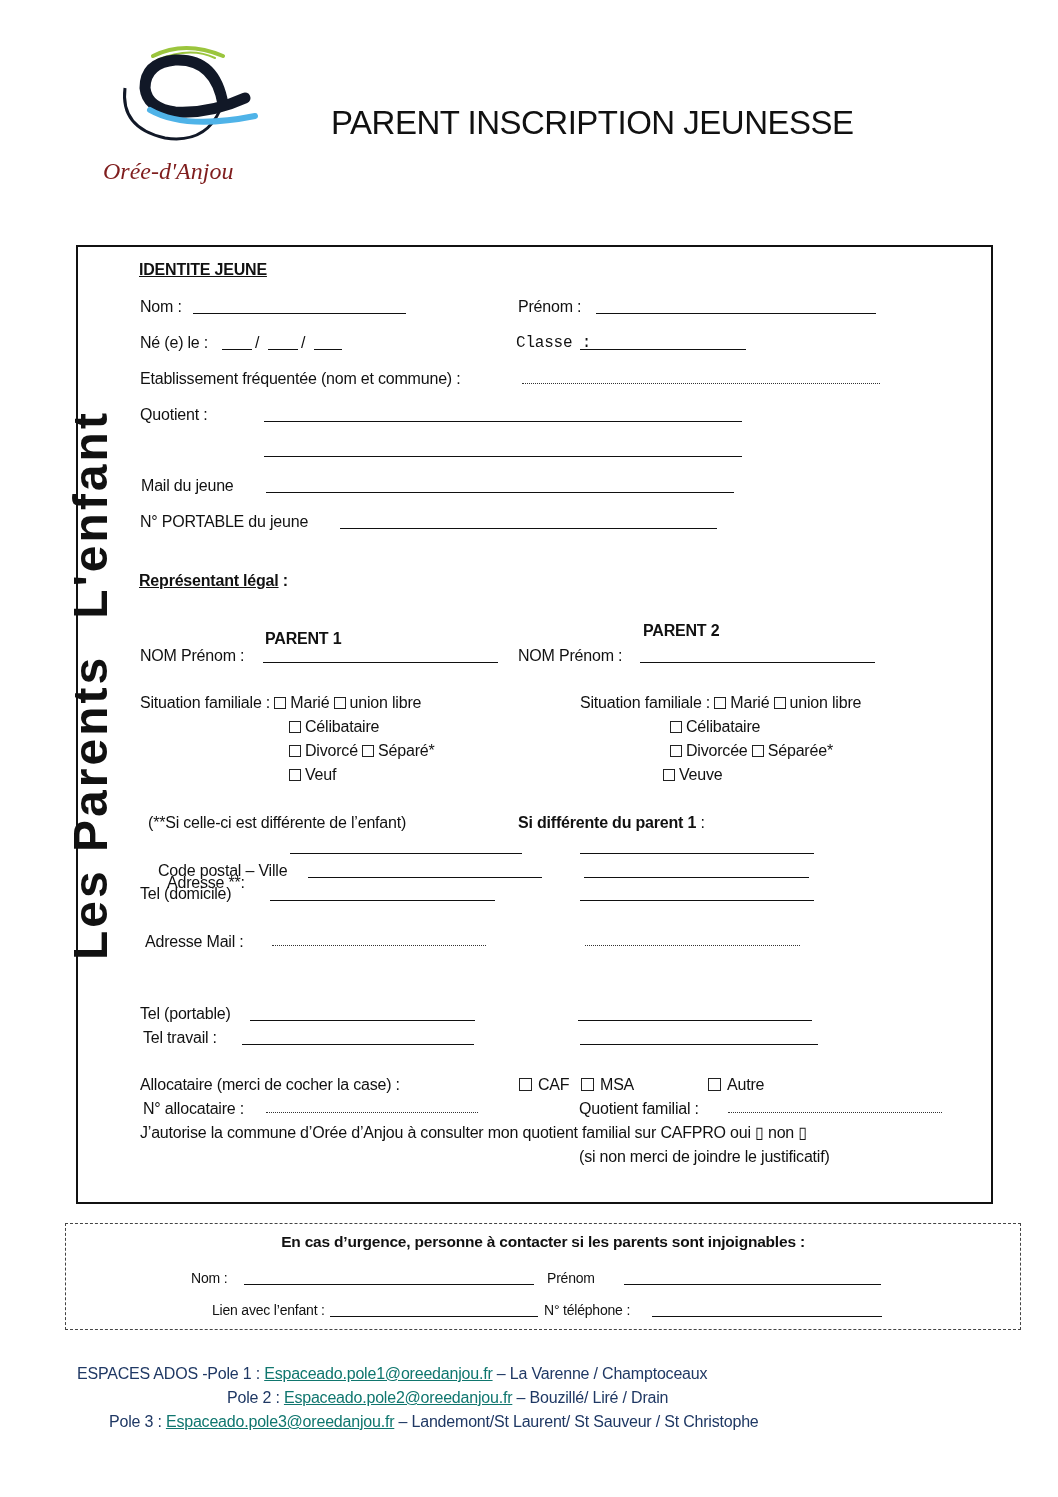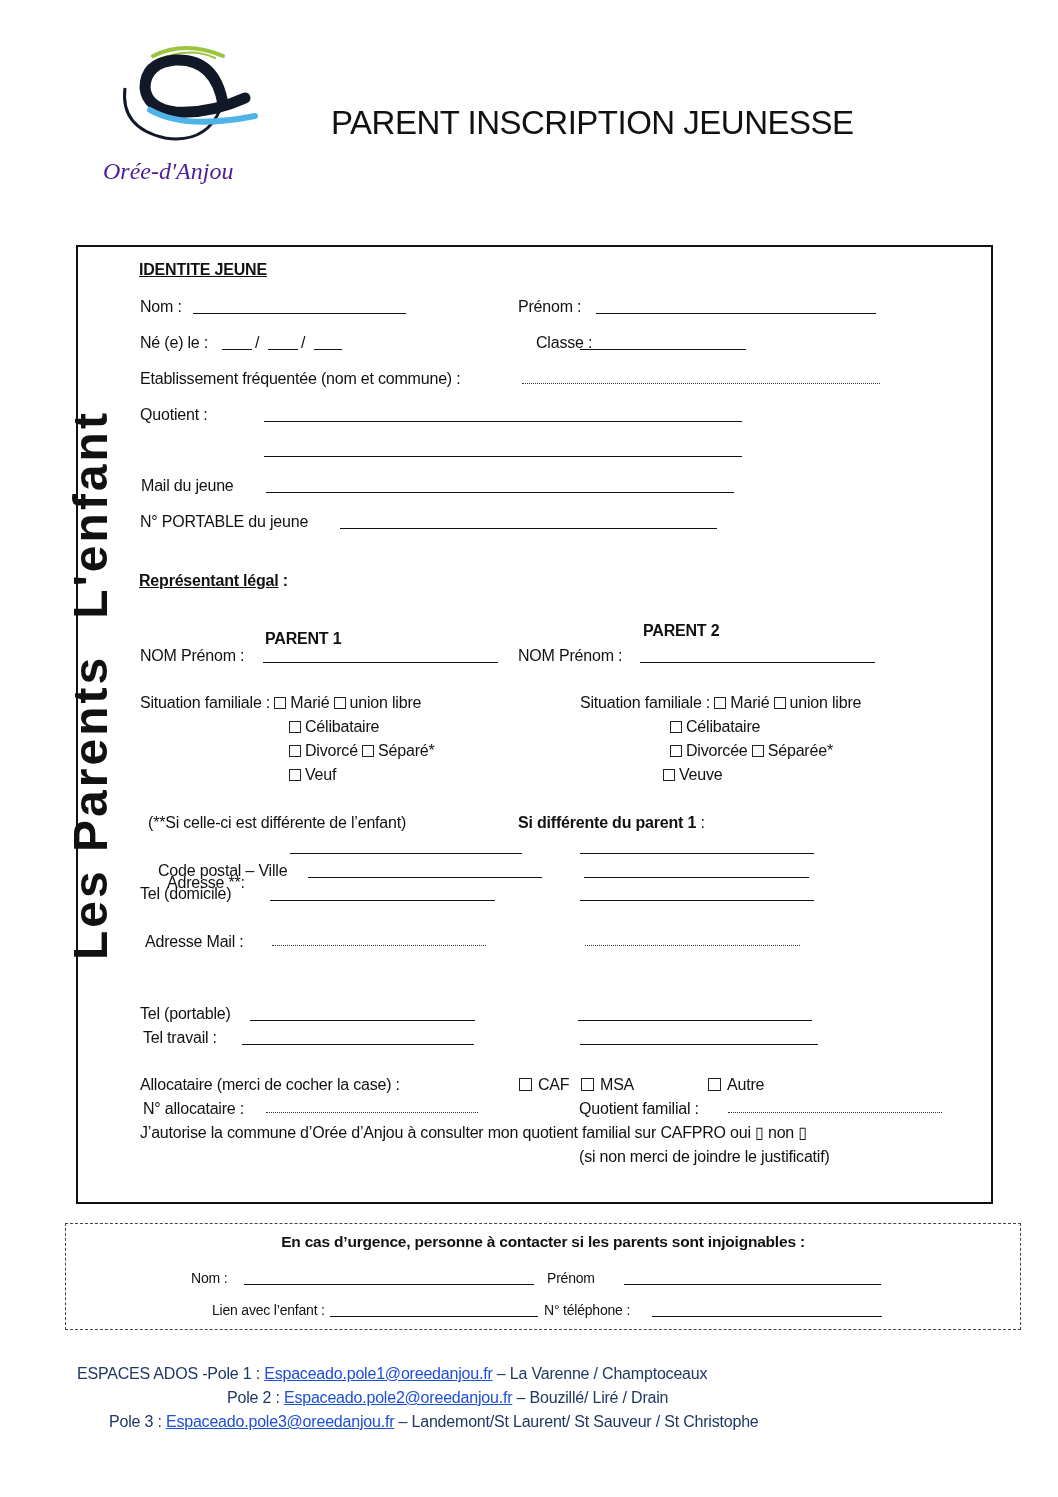--- a/index.html
+++ b/index.html
@@ -10,36 +10,36 @@
   .b { font-weight:bold; }
   .u { text-decoration:underline; }
   .line { position:absolute; height:0; border-bottom:1.5px solid #111; }
   .dots { position:absolute; height:0; border-bottom:1.5px dotted #333; }
   .box { display:inline-block; width:10px; height:10px; border:1px solid #222; margin-right:4px; vertical-align:-1px; }
   .sq { display:inline-block; width:11px; height:11px; border:1.4px solid #222; margin-right:6px; vertical-align:-1px; }
   .frame { position:absolute; left:76px; top:245px; width:917px; height:959px; border:2.5px solid #111; box-sizing:border-box; }
   .urgent { position:absolute; left:65px; top:1223px; width:956px; height:107px; border:1px dashed #444; box-sizing:border-box; }
   .side { position:absolute; left:63px; top:960px; transform-origin:0 0; transform:rotate(-90deg);
           font-size:48px; font-weight:bold; white-space:nowrap; letter-spacing:3px; }
-  .link { color:#1d4ed8; text-decoration:underline; }
+  .link { color:#0f766e; text-decoration:underline; }
   .footer { color:#1f3864; }
   .title { position:absolute; left:331px; top:104px; font-size:33px; letter-spacing:-0.5px; white-space:nowrap; }
 </style>
 </head>
 <body>
 
 <div class="abs" style="left:95px;top:38px;width:170px;height:150px;">
   <svg width="170" height="110" viewBox="0 0 170 110">
     <path d="M58 18 Q90 2 128 18" stroke="#9bc53d" stroke-width="4" fill="none" stroke-linecap="round"></path>
     <path d="M62 22 Q95 8 120 20" stroke="#9bc53d" stroke-width="2" fill="none" stroke-linecap="round"></path>
     <path d="M30 50 Q25 90 70 100 Q110 106 125 72" stroke="#111827" stroke-width="3" fill="none"></path>
     <path d="M128 66 Q120 20 80 22 Q50 25 50 50 Q52 70 80 74 Q115 76 150 60" stroke="#111827" stroke-width="11" fill="none" stroke-linecap="round"></path>
     <path d="M55 72 Q90 92 160 78" stroke="#4fb3e8" stroke-width="6" fill="none" stroke-linecap="round"></path>
   </svg>
-  <div style="position:absolute;left:8px;top:120px;font-family:'Liberation Serif',serif;font-style:italic;font-size:24px;color:#4c1d95;">Orée-d'Anjou</div>
+  <div style="position:absolute;left:8px;top:120px;font-family:'Liberation Serif',serif;font-style:italic;font-size:24px;color:#7f1d1d;">Orée-d'Anjou</div>
 </div>
 
 <div class="title">PARENT INSCRIPTION JEUNESSE</div>
 
 <div class="side">
   <span>Les Parents</span><span style="display:inline-block;width:36px;"></span><span>L'enfant</span>
 </div>
 
 <div class="frame"></div>
 
@@ -49,21 +49,21 @@
 <div class="line" style="left:193px;top:313px;width:213px;"></div>
 <div class="t" style="left:518px;top:297px;">Prénom :</div>
 <div class="line" style="left:596px;top:313px;width:280px;"></div>
 
 <div class="t" style="left:140px;top:333px;">Né (e) le :</div>
 <div class="line" style="left:222px;top:349px;width:30px;"></div>
 <div class="t" style="left:255px;top:333px;">/</div>
 <div class="line" style="left:268px;top:349px;width:30px;"></div>
 <div class="t" style="left:301px;top:333px;">/</div>
 <div class="line" style="left:314px;top:349px;width:28px;"></div>
-<div class="t" style="left:536px;top:333px;">Classe :</div>
+<div class="t" style="left:516px;top:333px;font-family:Liberation Mono, monospace;">Classe :</div>
 <div class="line" style="left:580px;top:349px;width:166px;"></div>
 
 <div class="t" style="left:140px;top:369px;">Etablissement fréquentée (nom et commune) :</div>
 <div class="dots" style="left:522px;top:383px;width:358px;"></div>
 
 <div class="t" style="left:140px;top:405px;">Quotient :</div>
 <div class="line" style="left:264px;top:421px;width:478px;"></div>
 <div class="line" style="left:264px;top:456px;width:478px;"></div>
 
 <div class="t" style="left:141px;top:476px;">Mail du jeune</div>

